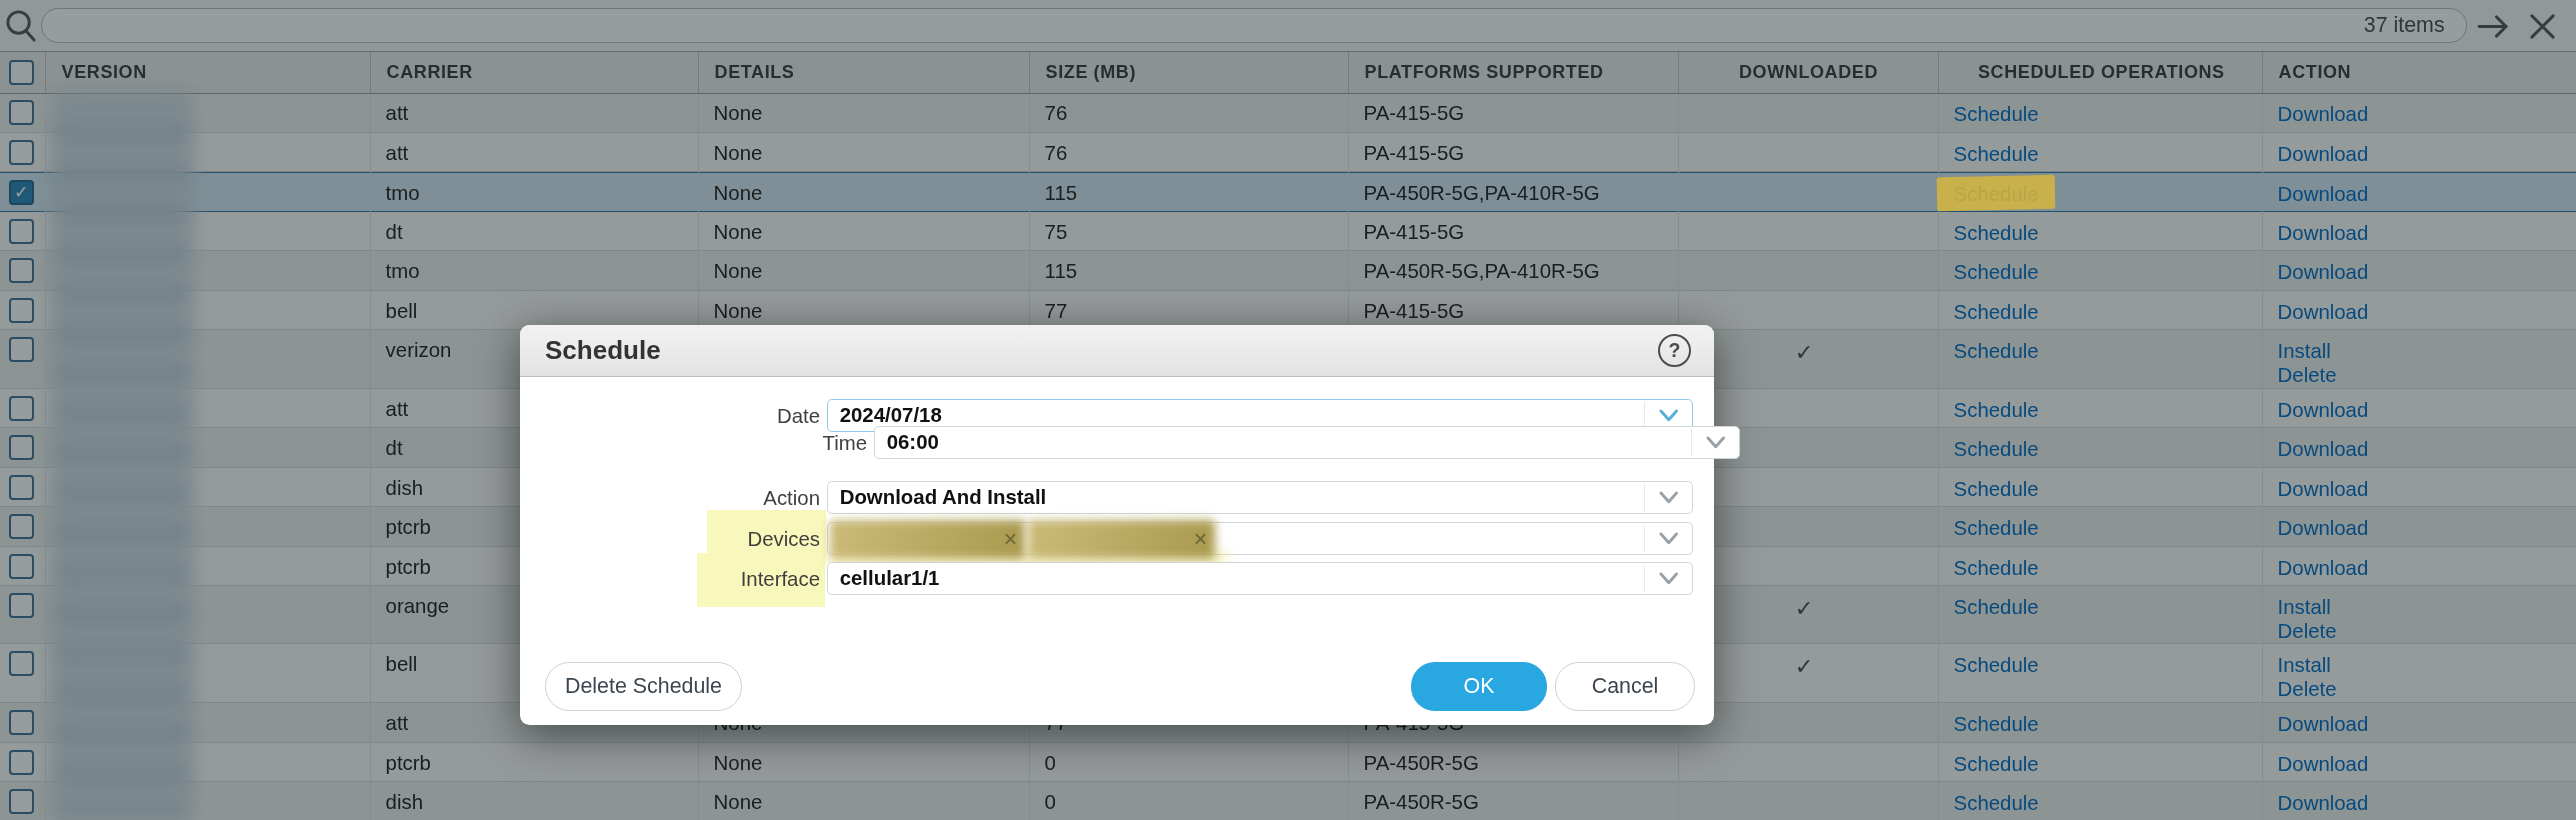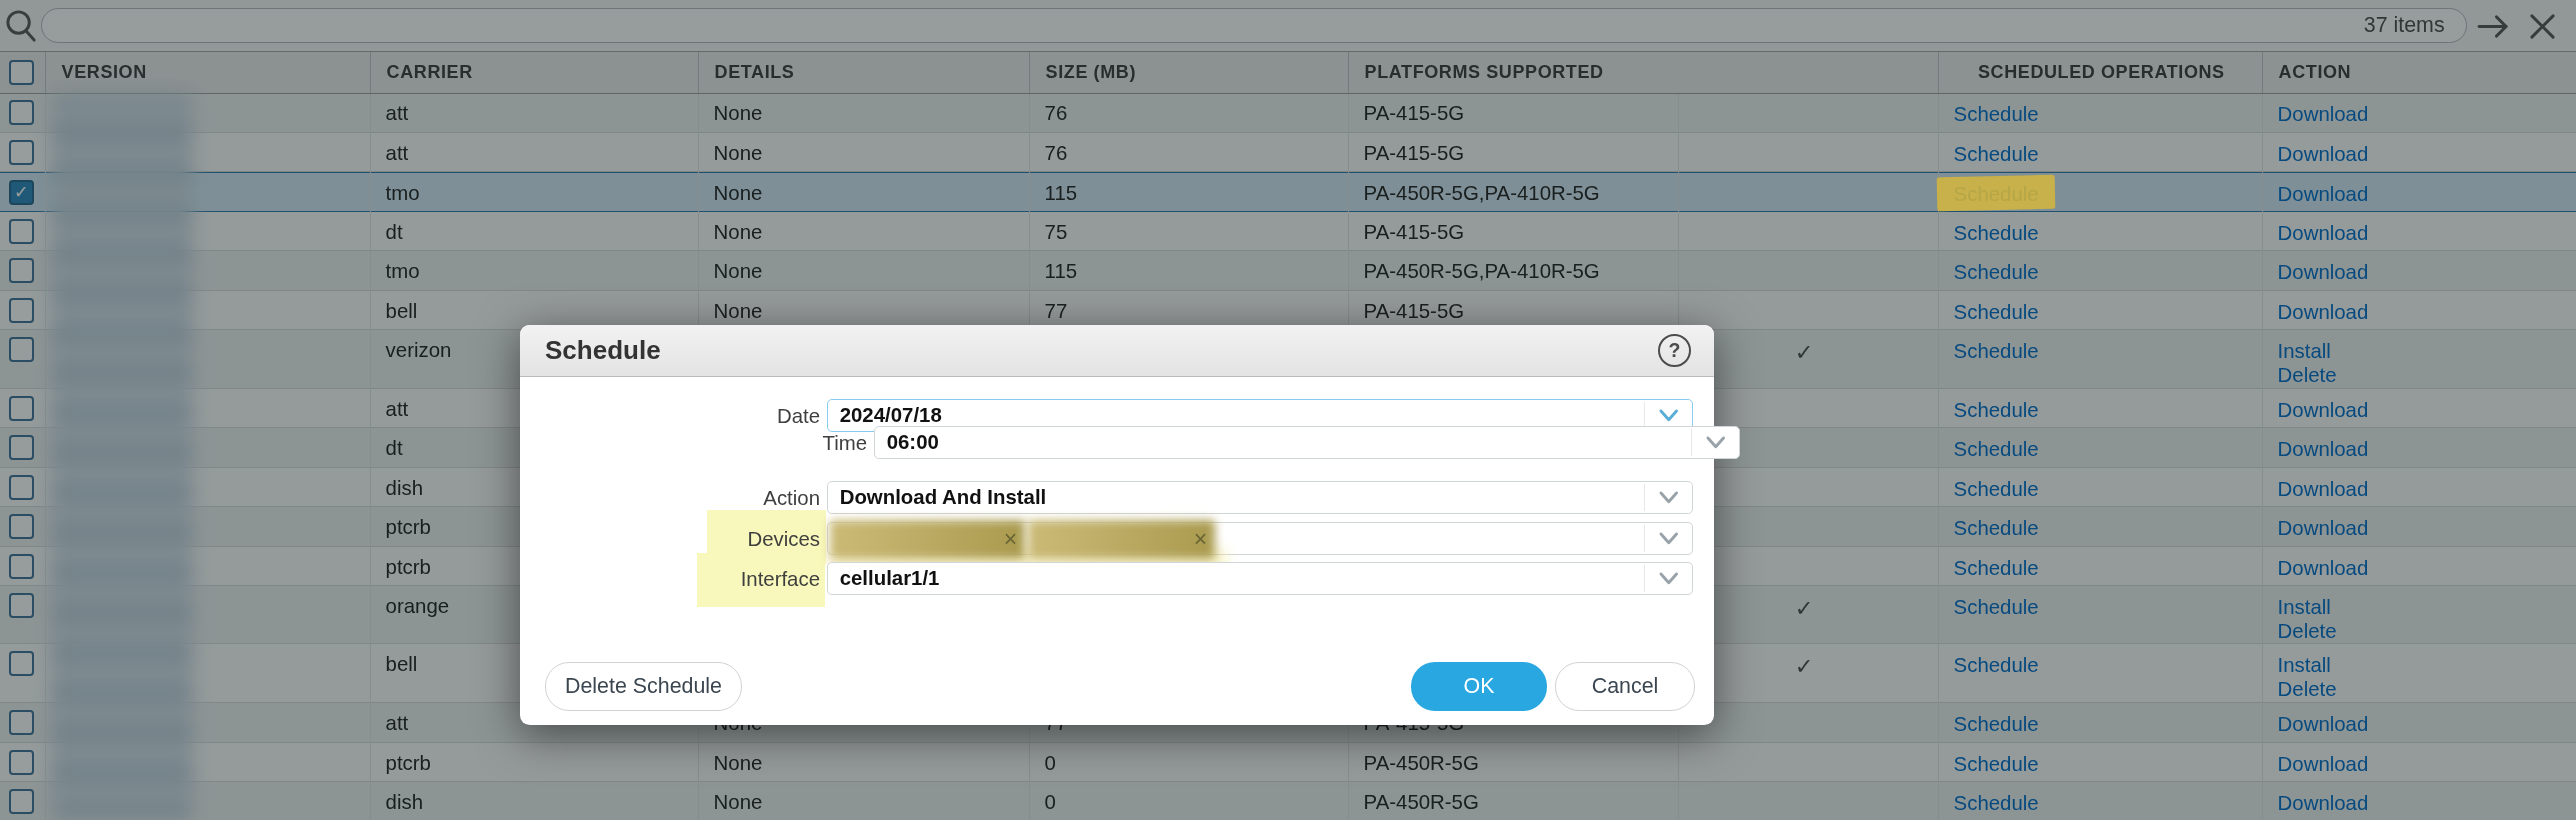--- a/index.html
+++ b/index.html
@@ -318,20 +318,21 @@
     </div>
   </div>
 
   <div class="thead">
     <div class="cb" style="top:7.8px;"></div>
     <div class="th" style="left:45px;width:325px;">VERSION</div>
     <div class="th" style="left:370px;width:336px;">CARRIER</div>
     <div class="th" style="left:698px;width:331px;">DETAILS</div>
     <div class="th" style="left:1029px;width:319px;">SIZE (MB)</div>
     <div class="th" style="left:1348px;width:330px;">PLATFORMS SUPPORTED</div>
+    <div class="th center" style="left:1678px;width:260px;">DOWNLOADED</div>
     <div class="th" style="left:1938px;width:324px;padding-left:39px;">SCHEDULED OPERATIONS</div>
     <div class="th" style="left:2262px;width:314px;">ACTION</div>
   </div>
 
   <div class="dim"></div>
 
   <div class="marker"></div>
 
   <div class="modal">
     <div class="modal-header">

